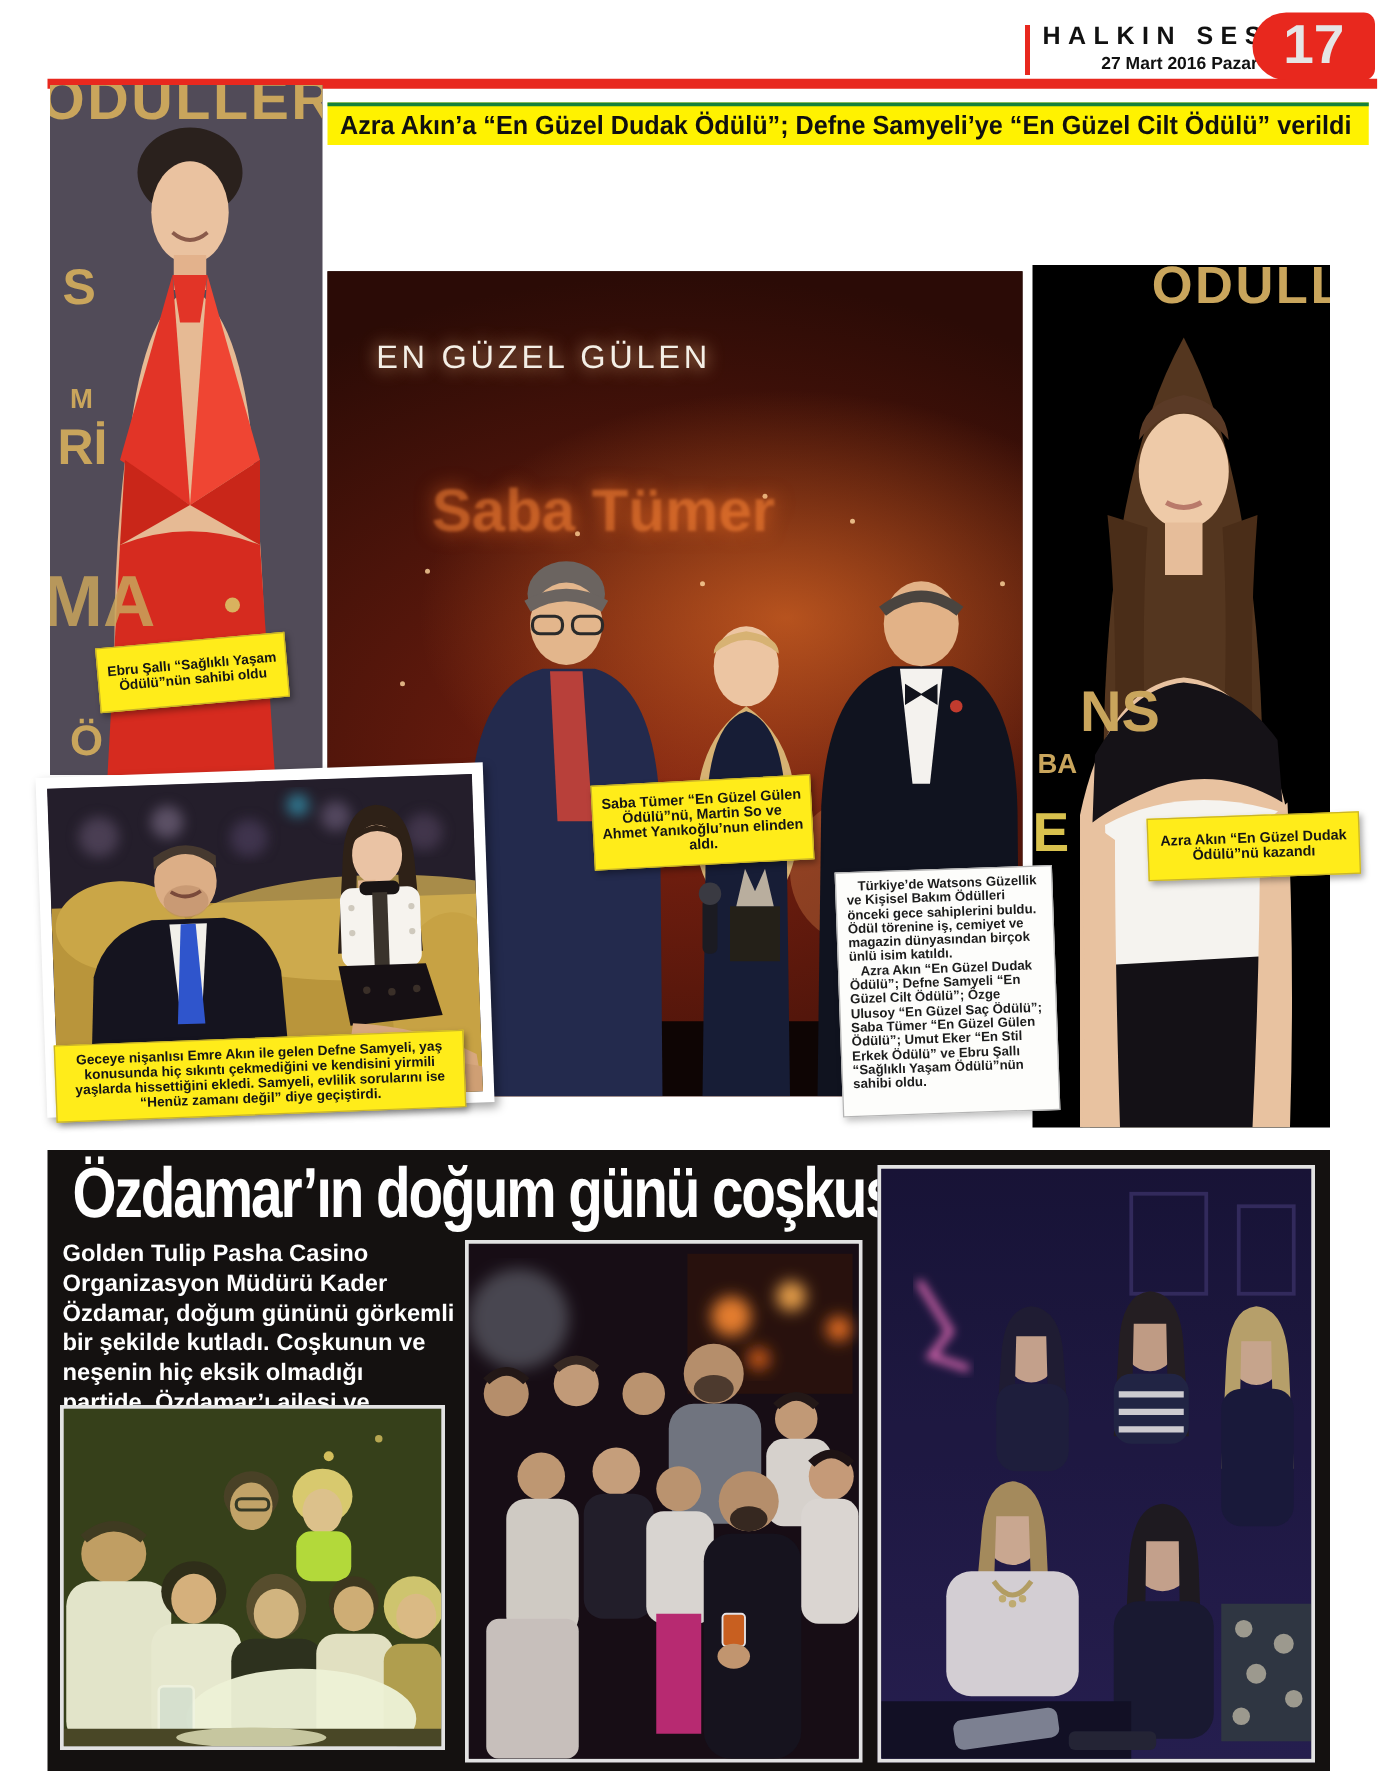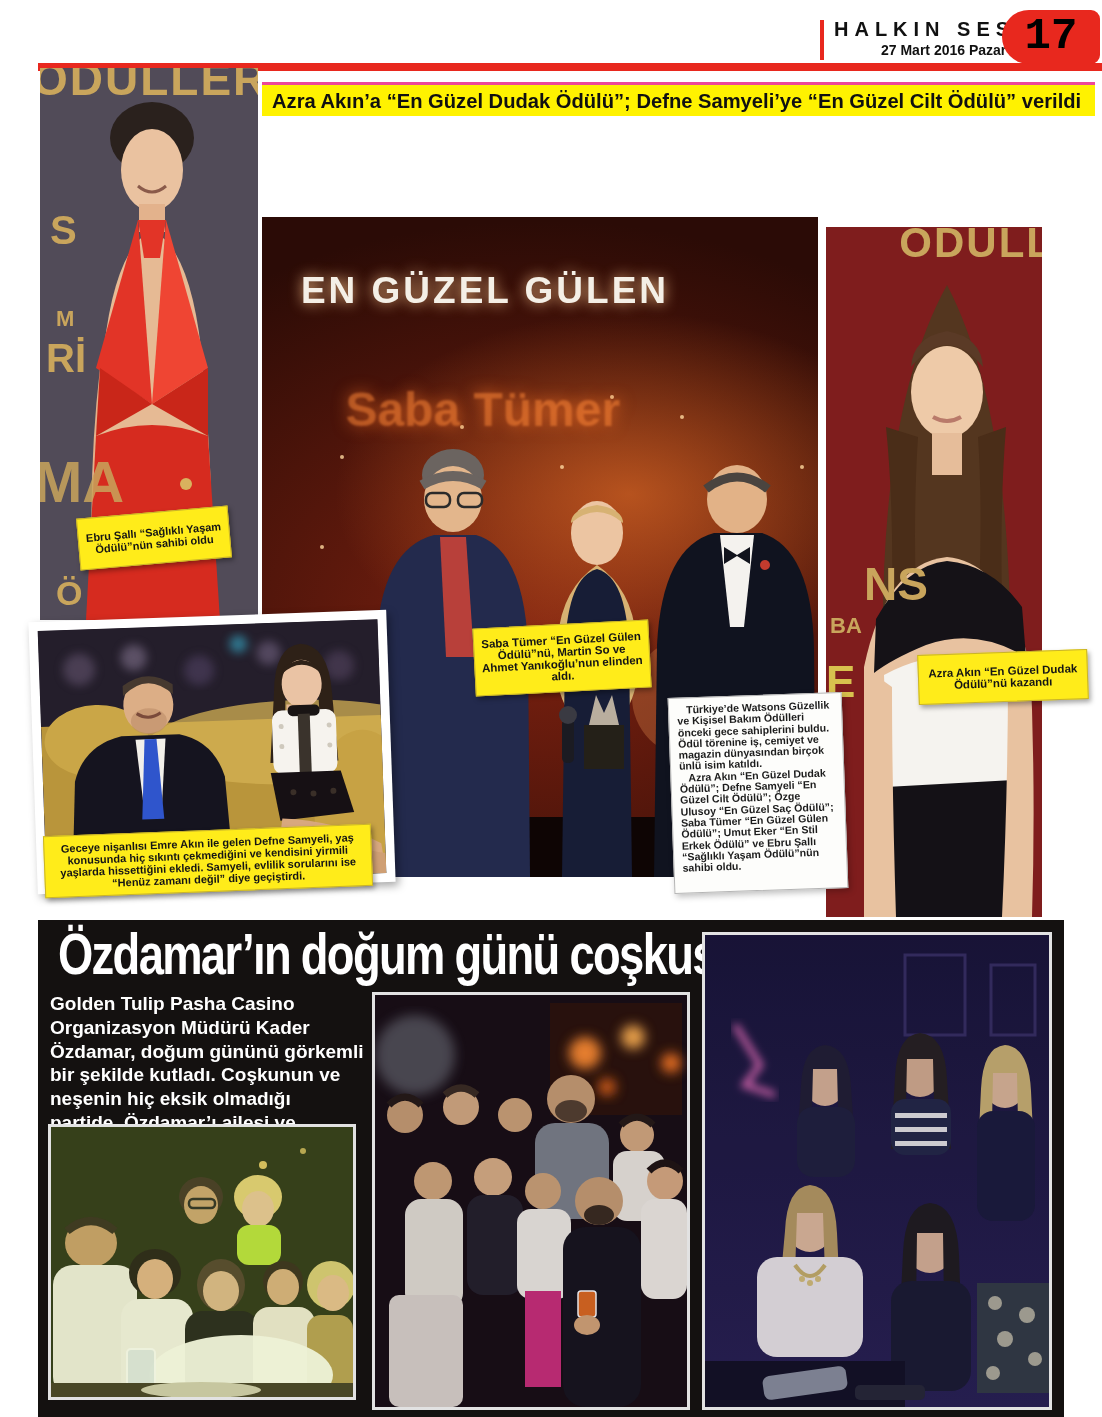--- a/index.html
+++ b/index.html
@@ -6,43 +6,43 @@
   .page{position:relative;width:1102px;height:1417px;background:#fff;overflow:hidden;
         font-family:"Liberation Sans",sans-serif;}
   .abs{position:absolute;box-sizing:border-box;}
 
   
   .red-rule{left:38px;top:63px;width:1064px;height:8px;background:#e8281e;}
   .mast-bar{left:820px;top:20px;width:4px;height:40px;background:#e8281e;}
   .paper-name{left:834px;top:18px;font-size:20px;font-weight:700;letter-spacing:6px;color:#111;}
   .date-line{left:834px;top:42px;font-size:14px;font-weight:700;color:#111;margin-left:47px;}
   .page-badge{left:1002px;top:10px;width:98px;height:54px;background:#e8281e;
-              border-radius:30px 10px 10px 30px;color:#000000;font-size:44px;font-weight:800;
-              line-height:52px;text-align:center;font-family:Liberation Mono, monospace;}
-
-  
-  .kicker{left:262px;top:82px;width:833px;height:34px;background:#fff200;border-top:3px solid #ec4899;
+              border-radius:30px 10px 10px 30px;color:#e5e5e5;font-size:44px;font-weight:800;
+              line-height:52px;text-align:center;font-family:Liberation Sans, sans-serif;}
+
+  
+  .kicker{left:262px;top:82px;width:833px;height:34px;background:#fff200;border-top:3px solid #15803d;
           display:flex;align-items:center;padding:0 10px;}
   .kicker span{font-size:21px;font-weight:600;color:#101010;white-space:nowrap;
                transform:scaleX(.96);transform-origin:left center;}
   .headline{left:256px;top:104px;width:846px;height:96px;overflow:visible;}
   .headline span{display:inline-block;font-size:90px;font-weight:800;letter-spacing:-4px;
                  color:#0c0c0c;line-height:.95;white-space:nowrap;
                  transform:scale(.79,1.04);transform-origin:left top;}
 
   
   .photo{overflow:hidden;}
   .photo-ebru{left:40px;top:68px;width:218px;height:552px;background:#514b58;}
   .photo-stage{left:262px;top:217px;width:556px;height:660px;
      background:
        radial-gradient(ellipse 420px 260px at 66% 42%,rgba(255,130,45,.55),rgba(255,130,45,0) 70%),
        radial-gradient(ellipse 700px 520px at 50% 62%,#7c2110,#2b0b06 78%),#1d0705;}
-  .photo-azra{left:826px;top:227px;width:216px;height:690px;background:#7f1d1d;}
+  .photo-azra{left:826px;top:212px;width:238px;height:690px;background:#000000;}
   .gold{position:absolute;color:#c9a55c;font-weight:700;}
-  .screen-title{position:absolute;left:7%;top:8%;font-size:37px;font-weight:700;color:#f4efe6;
+  .screen-title{position:absolute;left:7%;top:8%;font-size:26px;font-weight:400;color:#f4efe6;
                 letter-spacing:3px;white-space:nowrap;text-shadow:0 0 14px rgba(255,200,140,.9);}
   .screen-name{position:absolute;left:15%;top:25%;font-size:48px;font-weight:700;
                color:rgba(255,135,55,.5);white-space:nowrap;filter:blur(1.2px);
                text-shadow:0 0 16px rgba(255,120,40,.65);}
 
   
   .cap{background:#ffec1a;border:1px solid #c9b32a;color:#151515;font-weight:700;
        text-align:center;display:flex;align-items:center;justify-content:center;
        box-shadow:2px 3px 5px rgba(0,0,0,.35);z-index:30;padding:3px 6px;}
   .cap-ebru{left:78px;top:512px;width:152px;height:52px;font-size:11px;transform:rotate(-5deg);}

